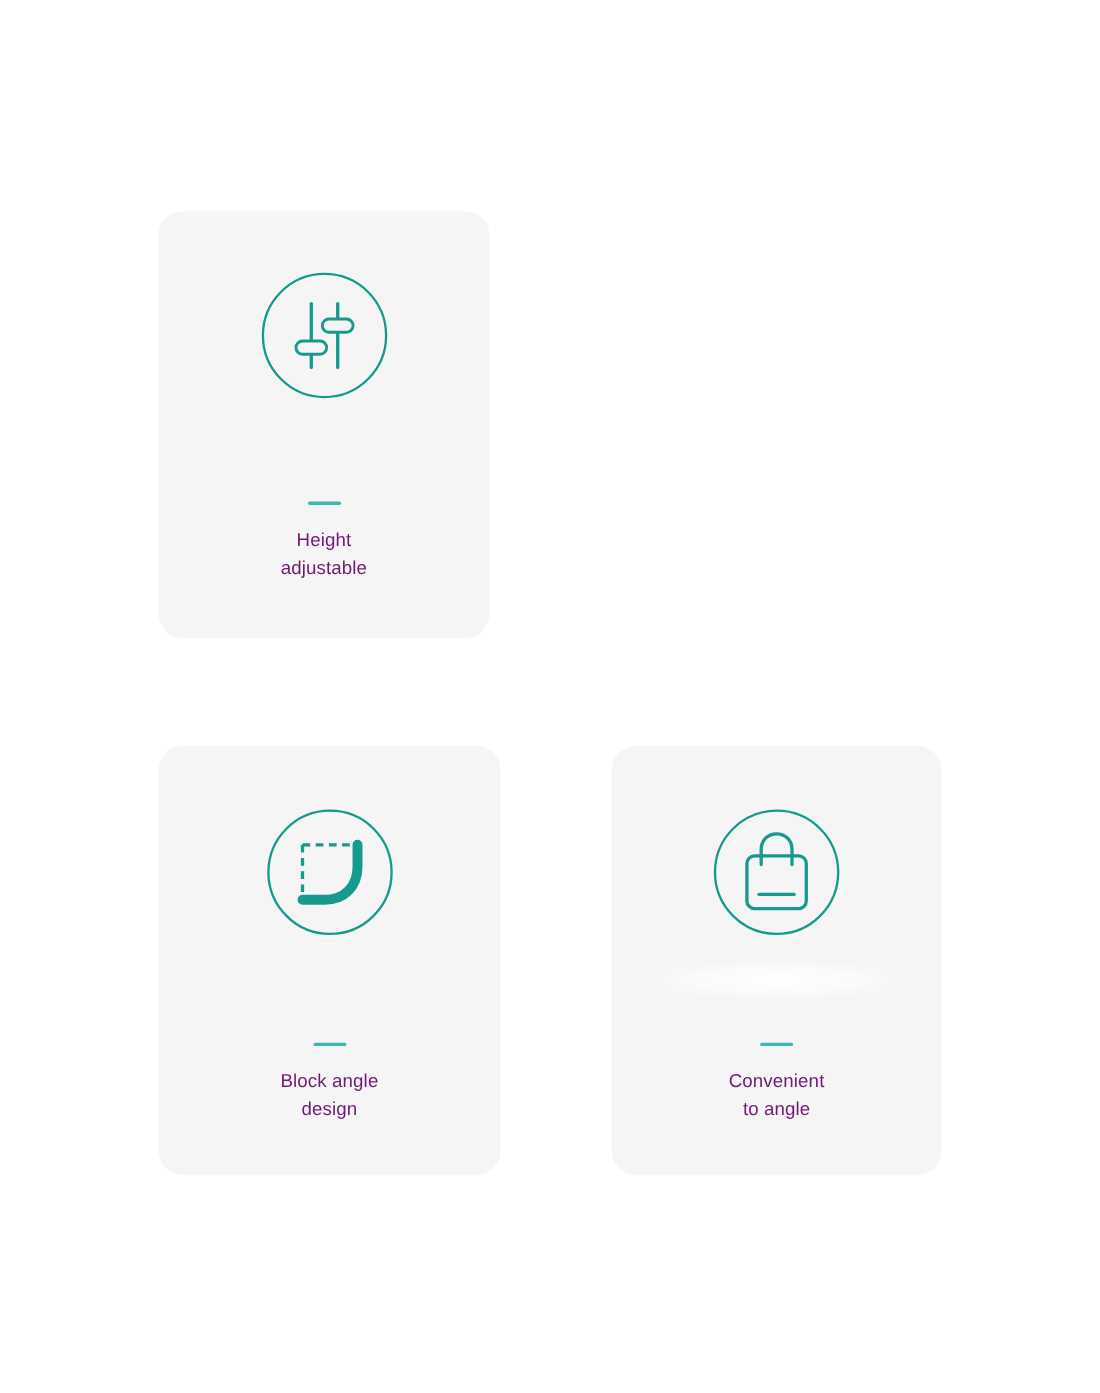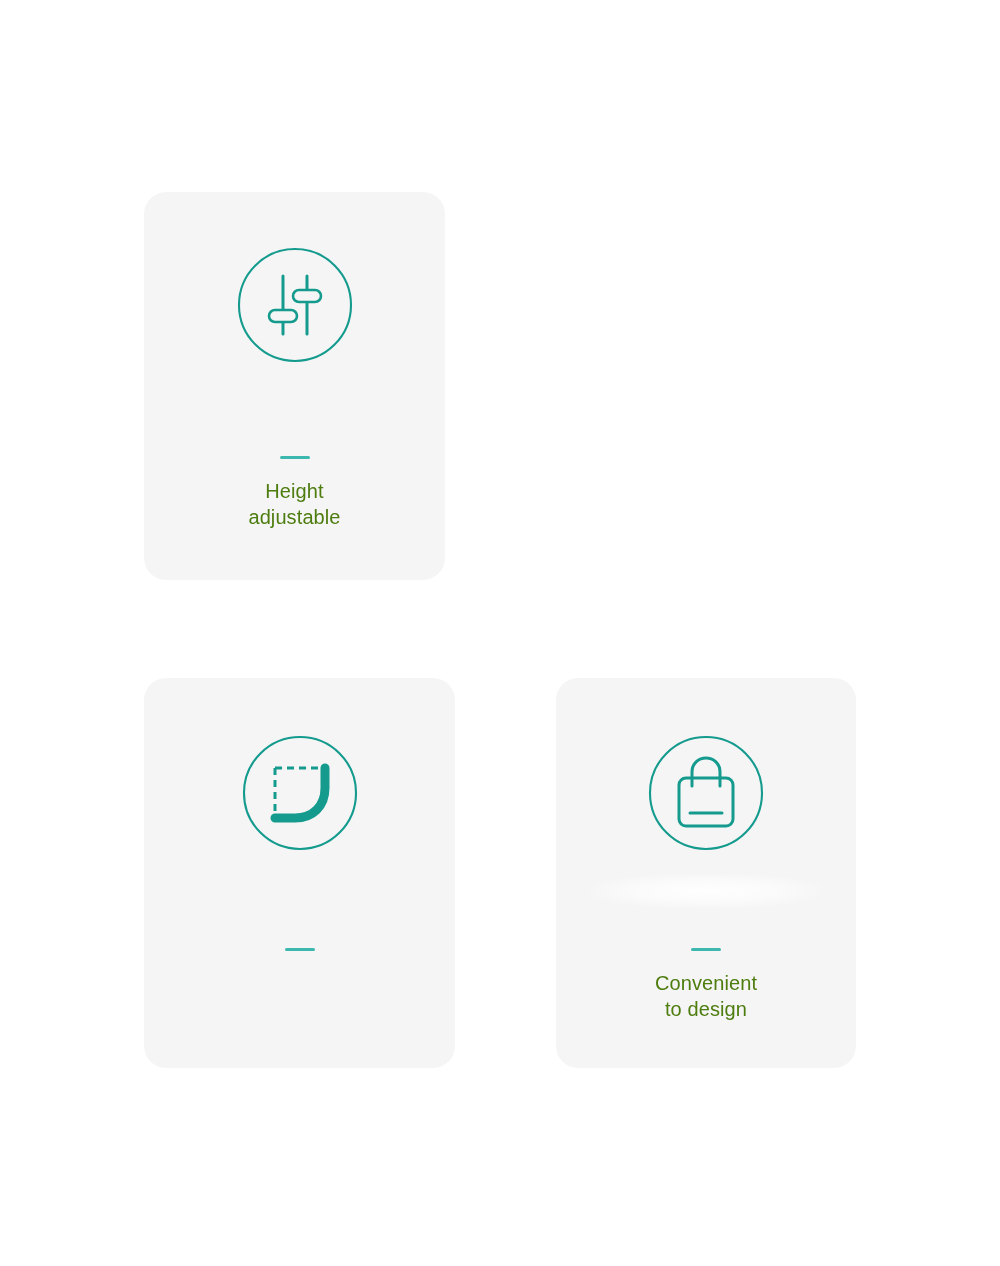--- a/index.html
+++ b/index.html
@@ -81,22 +81,22 @@
   }
   .card-3 .divider-dash { top: 270px; }
   .card-4 .divider-dash { top: 270px; }
 
   .card-label {
     position: absolute;
     left: 0;
     top: 286px;
     width: 100%;
     text-align: center;
-    color: #4d7c0f;
-    font-size: 20px;
+    color: #701a75;
+    font-size: 17px;
     line-height: 26px;
     font-family: "Liberation Sans", sans-serif;
     font-weight: 400;
     letter-spacing: 0.1px;
     white-space: pre-line;
   }
   .card-3 .card-label { top: 292px; }
   .card-4 .card-label { top: 292px; }
 </style>
 </head>
@@ -126,33 +126,35 @@
     <div class="card-inner">
       <div class="icon-wrap">
         <svg viewBox="0 0 118 118" xmlns="http://www.w3.org/2000/svg">
           <circle cx="59" cy="59" r="56" fill="none" stroke="#149b8e" stroke-width="2.1"></circle>
           <path d="M34 34 L84 34" fill="none" stroke="#149b8e" stroke-width="3" stroke-dasharray="7 5"></path>
           <path d="M34 34 L34 84" fill="none" stroke="#149b8e" stroke-width="3" stroke-dasharray="7 5"></path>
           <path d="M84 34 L84 54 C84 72 72 84 54 84 L34 84" fill="none" stroke="#149b8e" stroke-width="9" stroke-linecap="round" stroke-linejoin="round"></path>
         </svg>
       </div>
       <div class="divider-dash"></div>
+      <div class="card-label">Block angle
+design</div>
     </div>
   </div>
 
   <div class="feature-card card-4">
     <div class="card-inner">
       <div class="icon-wrap">
         <svg viewBox="0 0 118 118" xmlns="http://www.w3.org/2000/svg">
           <circle cx="59" cy="59" r="56" fill="none" stroke="#149b8e" stroke-width="2.1"></circle>
           <rect x="32" y="44" width="54" height="48" rx="7" ry="7" fill="none" stroke="#149b8e" stroke-width="3"></rect>
           <path d="M45 52 L45 38 C45 29 52 24 59 24 C66 24 73 29 73 38 L73 52" fill="none" stroke="#149b8e" stroke-width="3" stroke-linecap="round"></path>
           <line x1="43" y1="79" x2="75" y2="79" stroke="#149b8e" stroke-width="3" stroke-linecap="round"></line>
         </svg>
       </div>
       <div class="glow-band"></div>
       <div class="divider-dash"></div>
       <div class="card-label">Convenient
-to design</div>
+to angle</div>
     </div>
   </div>
 
 </div>
 
 </body></html>

